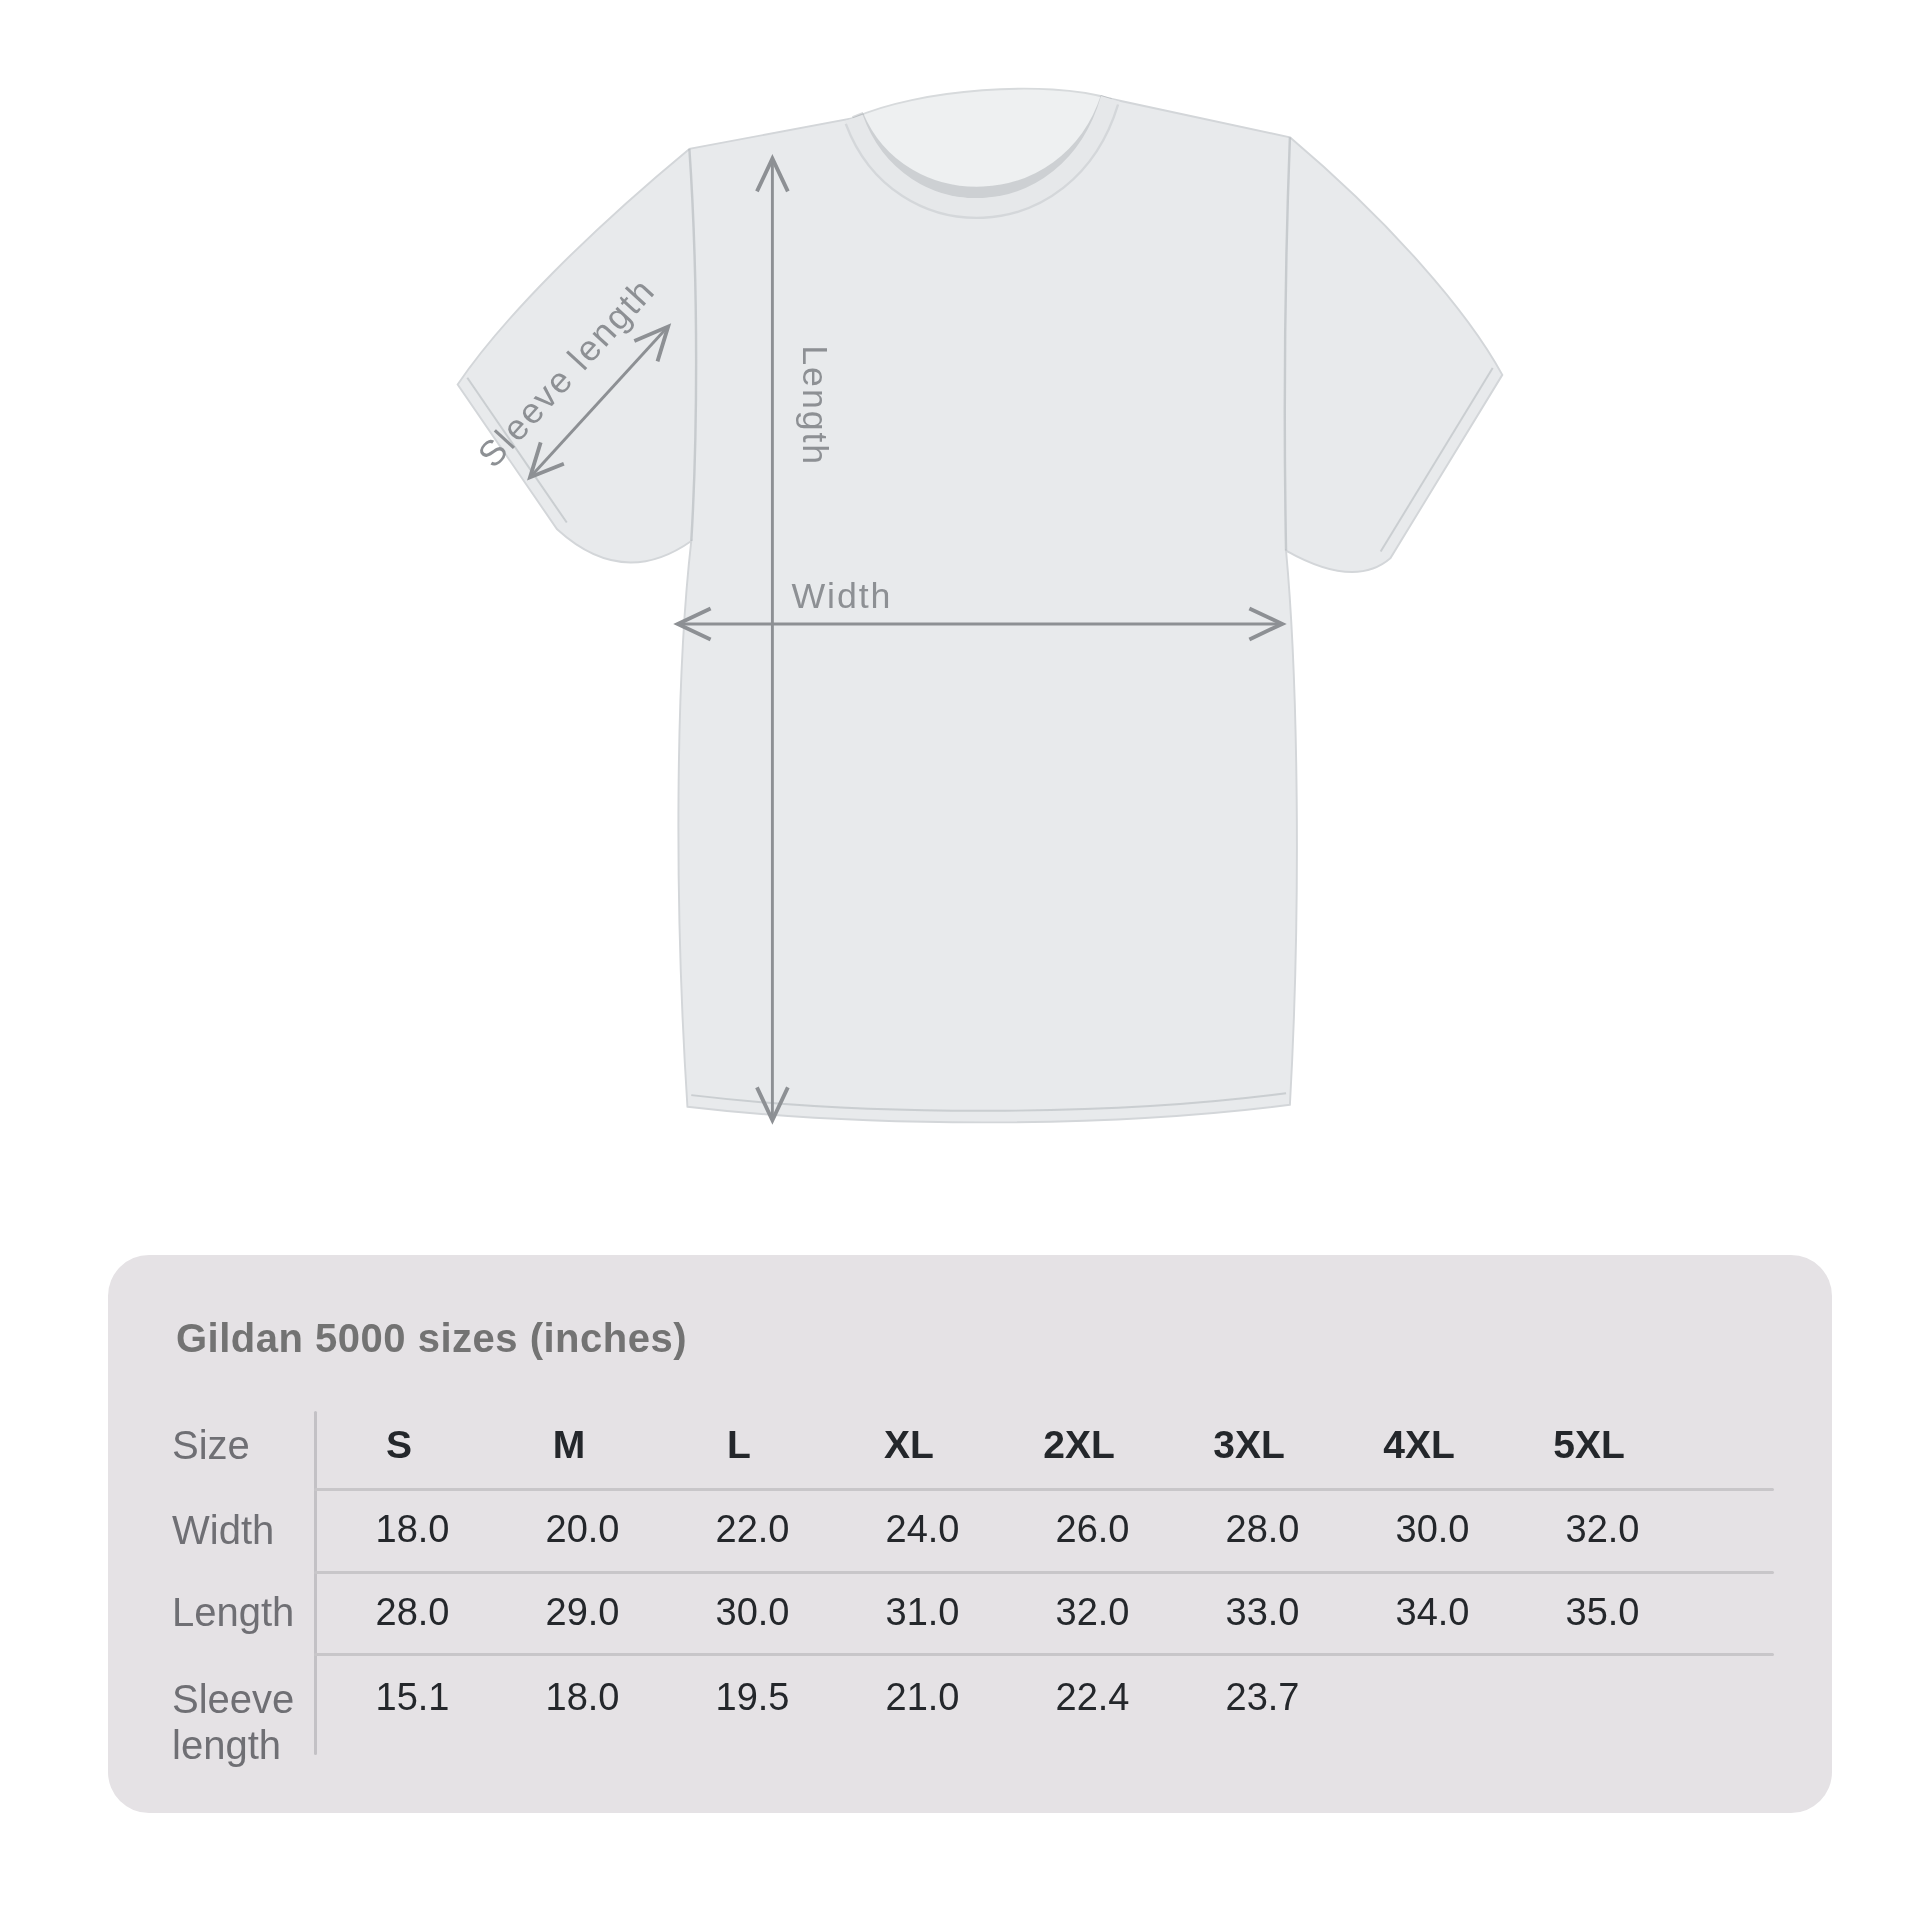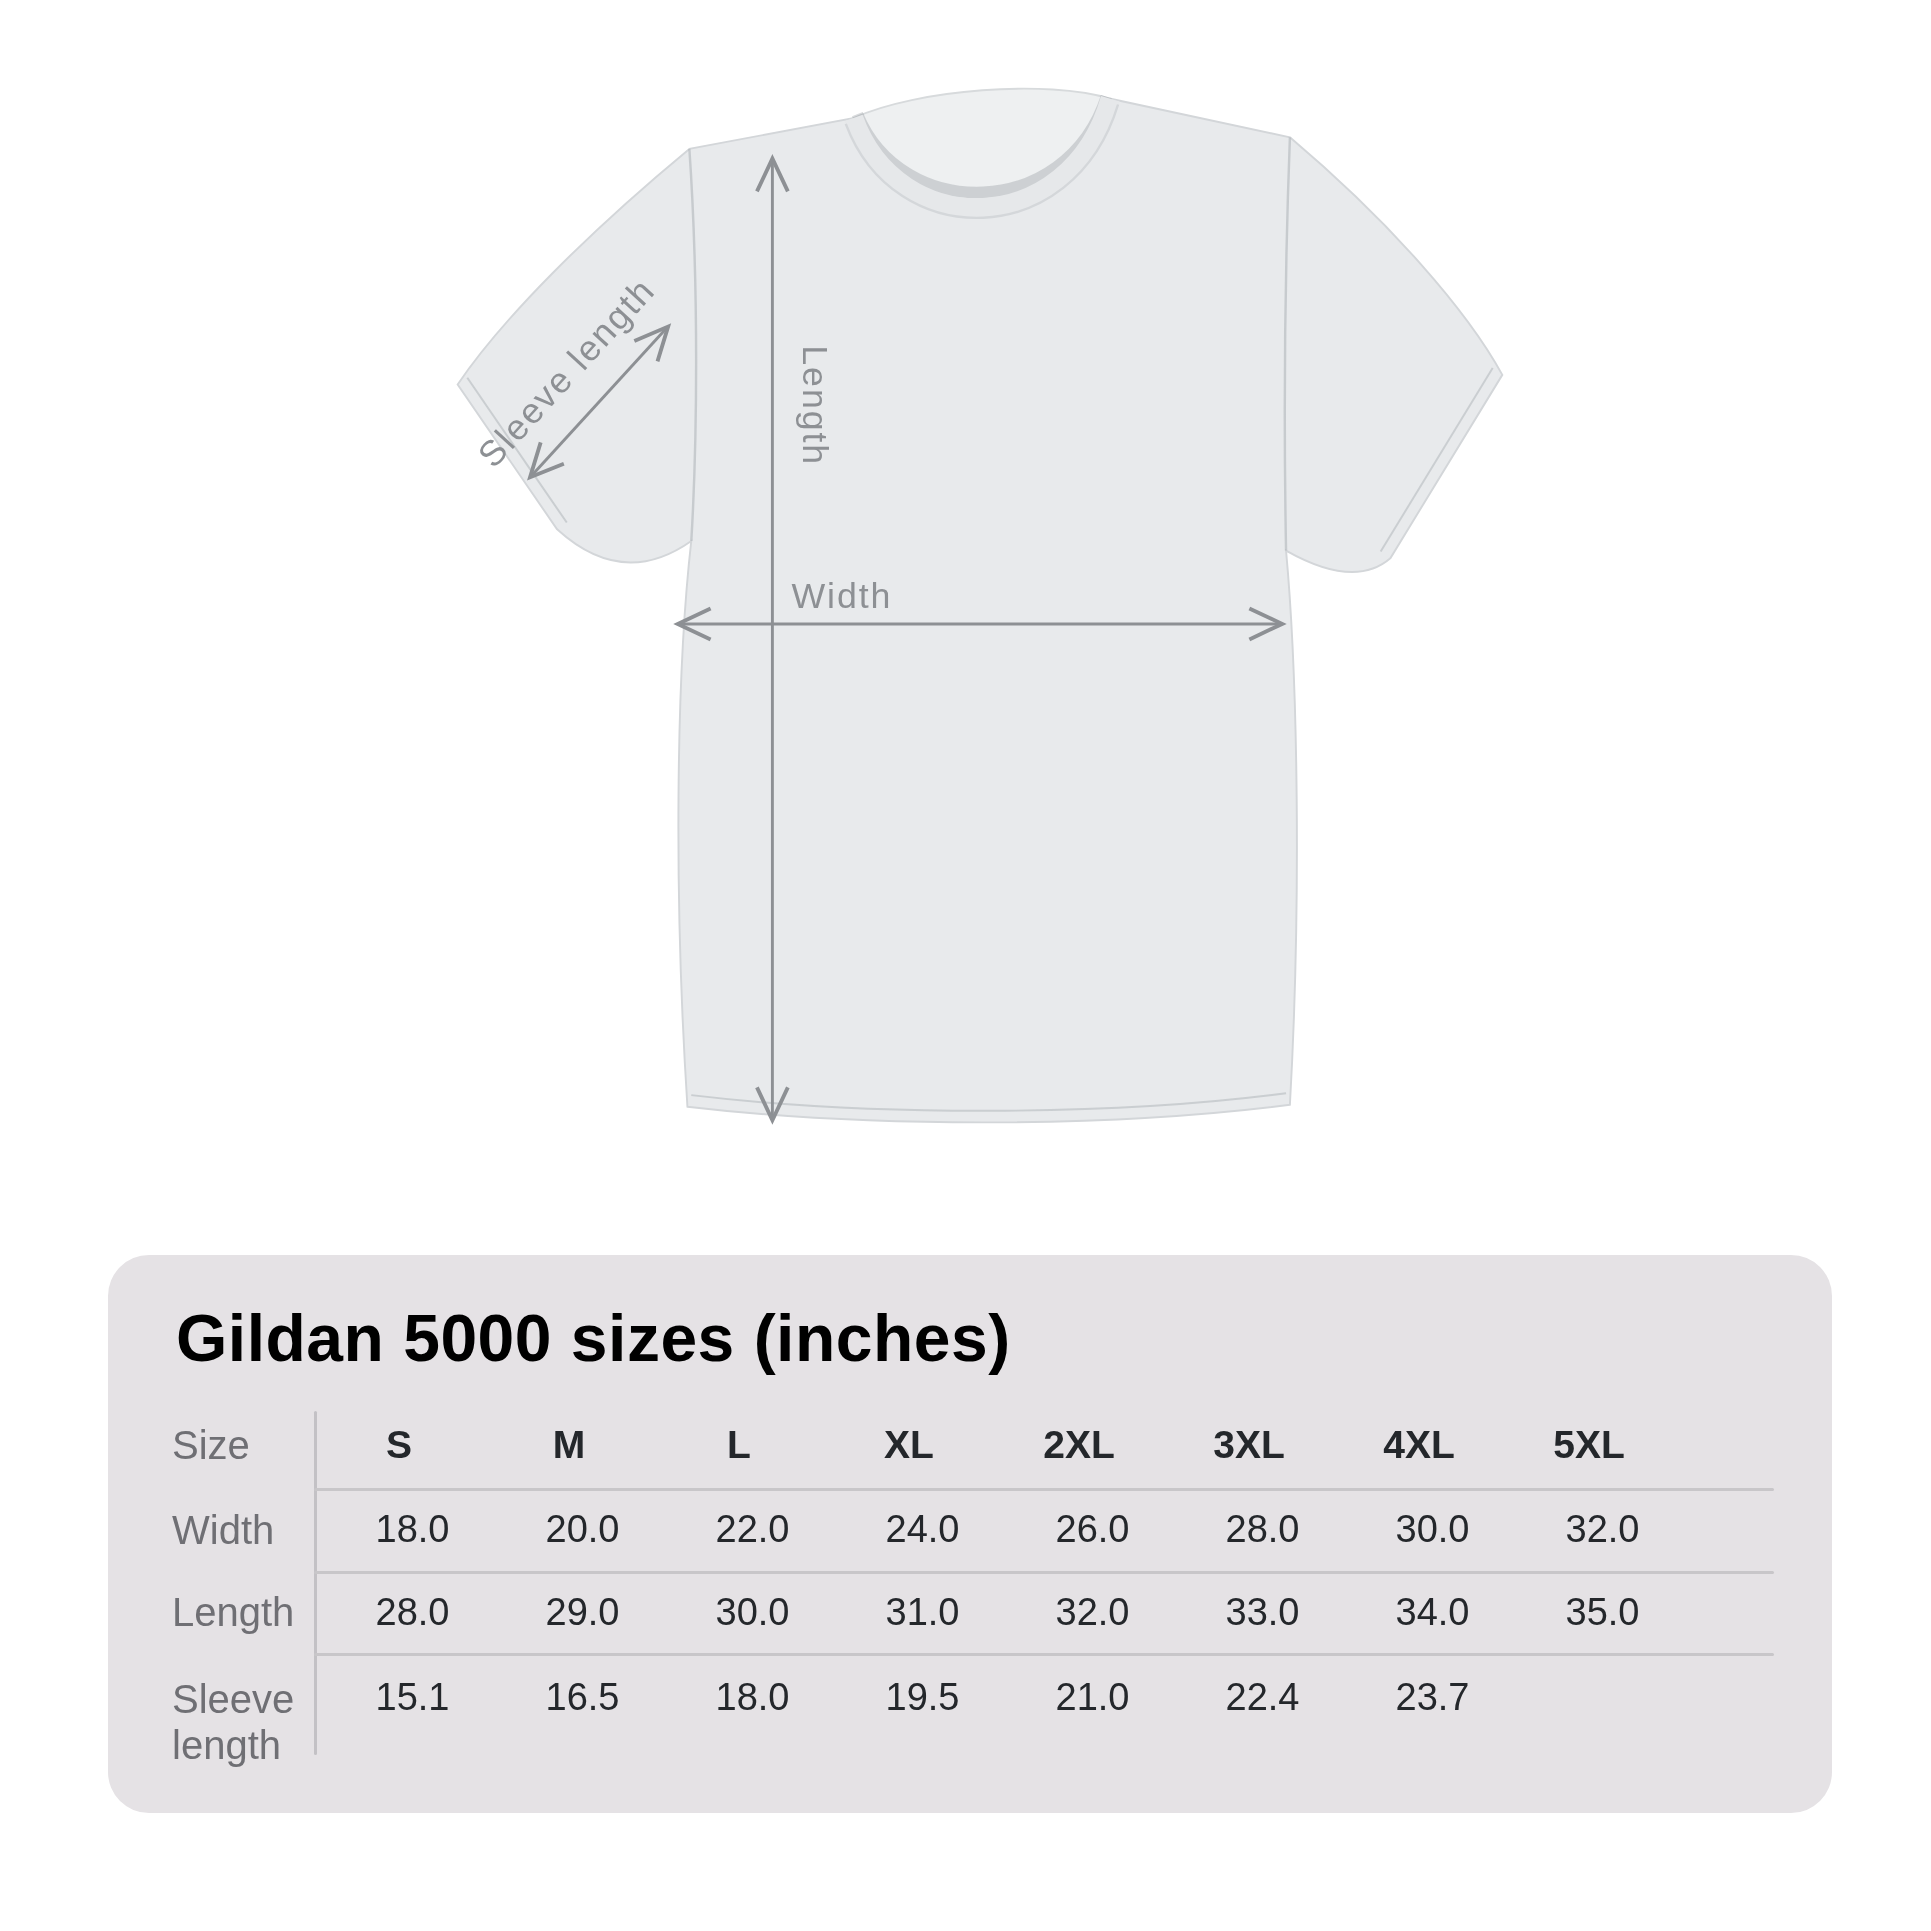--- a/index.html
+++ b/index.html
@@ -1,21 +1,21 @@
 <!DOCTYPE html>
 <html><head>
 <meta charset="utf-8">
 <style>
   html,body{margin:0;padding:0;background:#ffffff;}
   body{width:1931px;height:1931px;font-family:"Liberation Sans",sans-serif;}
   .stage{position:relative;width:1931px;height:1931px;background:#ffffff;overflow:hidden;}
   .diagram{position:absolute;left:0;top:0;}
   .anno-text{font-family:"Liberation Sans",sans-serif;font-size:37px;letter-spacing:2px;fill:#8d9094;}
   .panel{position:absolute;left:108px;top:1255px;width:1724px;height:558px;background:#e5e2e5;border-radius:41px;}
-  .panel-title{position:absolute;left:68px;top:54px;margin:0;font-size:66px;line-height:58px;font-weight:700;color:#000000;letter-spacing:0.5px;}
+  .panel-title{position:absolute;left:68px;top:54px;margin:0;font-size:40px;line-height:58px;font-weight:700;color:#737373;letter-spacing:0.5px;}
   .vsep{position:absolute;left:206px;top:156px;width:2.9px;height:344px;background:#c3c1c5;border-radius:1.9px;}
   .hdiv{position:absolute;left:206px;width:1460px;height:2.9px;background:#c8c6c9;border-radius:1.9px;}
   .hdiv.d1{top:233px;} .hdiv.d2{top:316px;} .hdiv.d3{top:398px;}
   .tbl{position:absolute;left:0;top:147px;width:1876px;display:grid;
        grid-template-columns:206px repeat(8,170px);
        grid-template-rows:86px 83px 82px 128px;}
   .cell{display:flex;align-items:center;justify-content:center;}
   .corner,.rowlabel{justify-content:flex-start;padding-left:64px;color:#6f6f74;font-size:40px;line-height:46px;}
   .rowlabel span,.corner span{display:block;max-width:145px;}
   .colhead{font-size:39px;font-weight:700;color:#24272b;}
@@ -125,21 +125,20 @@
       <div class="cell val">31.0</div>
       <div class="cell val">32.0</div>
       <div class="cell val">33.0</div>
       <div class="cell val">34.0</div>
       <div class="cell val">35.0</div>
 
       <div class="cell rowlabel row-sleeve">
           <span>Sleeve length</span>
         </div>
       <div class="cell val row-sleeve">15.1</div>
-      <div class="cell val row-sleeve">16.5</div>
       <div class="cell val row-sleeve">18.0</div>
       <div class="cell val row-sleeve">19.5</div>
       <div class="cell val row-sleeve">21.0</div>
       <div class="cell val row-sleeve">22.4</div>
       <div class="cell val row-sleeve">23.7</div>
     </div>
   </section>
 </div>
 
 

